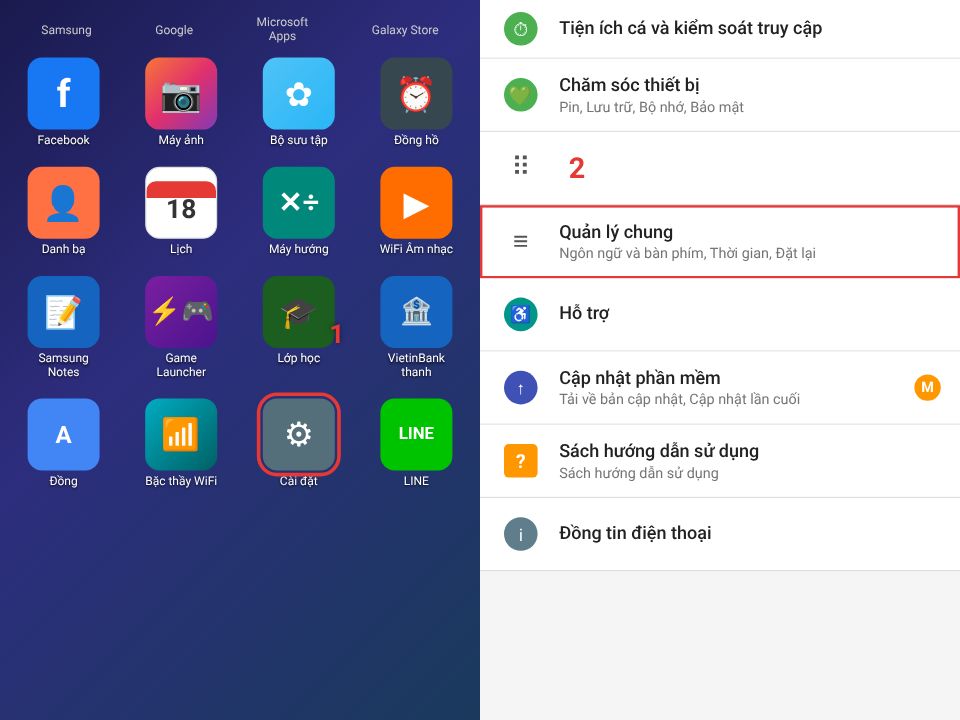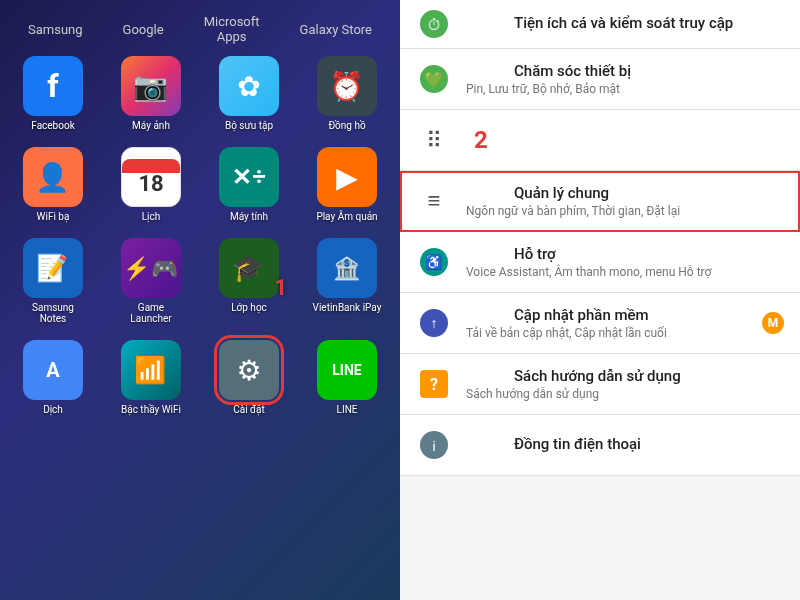--- a/index.html
+++ b/index.html
@@ -23,21 +23,21 @@
     }
 
     
     .store-row {
       display: flex;
       justify-content: space-around;
       align-items: center;
       padding: 4px 0 8px 0;
     }
     .store-label {
-      font-size: 13px;
+      font-size: 10px;
       color: #ccc;
       text-align: center;
     }
 
     
     .app-grid {
       display: grid;
       grid-template-columns: repeat(4, 1fr);
       gap: 8px;
       padding: 4px 0;
@@ -160,21 +160,20 @@
 
     .settings-text {
       flex: 1;
     }
 
     .settings-title {
       font-size: 15px;
       font-weight: 500;
       color: #212121;
       margin-bottom: 2px;
-      margin-left: 48px;
     }
 
     .settings-subtitle {
       font-size: 12px;
       color: #757575;
     }
 
     
     .settings-highlighted {
       outline: 2px solid #e53935;
@@ -287,42 +286,42 @@
       </div>
       <span class="app-label">Đồng hồ</span>
     </div>
   </div>
 
   <div class="app-grid" style="margin-top:8px;">
     <div class="app-item">
       <div class="app-icon icon-contacts">
         <span style="font-size:28px;">👤</span>
       </div>
-      <span class="app-label">WiFi bạ</span>
+      <span class="app-label">Danh bạ</span>
     </div>
     <div class="app-item">
       <div class="app-icon icon-calendar" style="padding:0;overflow:hidden;">
         <div class="calendar-inner">
           <div class="calendar-top"></div>
           <span class="calendar-date">18</span>
         </div>
       </div>
       <span class="app-label">Lịch</span>
     </div>
     <div class="app-item">
       <div class="app-icon icon-calculator">
         <span style="font-size:24px;font-weight:bold;">✕÷</span>
       </div>
-      <span class="app-label">Máy tính</span>
+      <span class="app-label">Máy hướng</span>
     </div>
     <div class="app-item">
       <div class="app-icon icon-music">
         <span style="font-size:28px;">▶</span>
       </div>
-      <span class="app-label">Play Âm quản</span>
+      <span class="app-label">WiFi Âm nhạc</span>
     </div>
   </div>
 
   <div class="app-grid" style="margin-top:8px;">
     <div class="app-item">
       <div class="app-icon icon-notes">
         <span style="font-size:26px;">📝</span>
       </div>
       <span class="app-label">Samsung Notes</span>
     </div>
@@ -336,30 +335,30 @@
       <div class="app-icon icon-classroom" style="position:relative;">
         <span style="font-size:26px;">🎓</span>
         <span class="step-badge">1</span>
       </div>
       <span class="app-label">Lớp học</span>
     </div>
     <div class="app-item">
       <div class="app-icon icon-vietinbank">
         <span style="font-size:22px;">🏦</span>
       </div>
-      <span class="app-label">VietinBank iPay</span>
+      <span class="app-label">VietinBank thanh</span>
     </div>
   </div>
 
   <div class="app-grid" style="margin-top:8px;">
     <div class="app-item">
       <div class="app-icon icon-translate">
         <span style="font-size:20px;font-weight:bold;">A</span>
       </div>
-      <span class="app-label">Dịch</span>
+      <span class="app-label">Đồng</span>
     </div>
     <div class="app-item">
       <div class="app-icon icon-wifi">
         <span style="font-size:26px;">📶</span>
       </div>
       <span class="app-label">Bặc thầy WiFi</span>
     </div>
     <div class="app-item app-highlighted">
       <div class="app-icon icon-settings">
         <span style="font-size:28px;">⚙</span>
@@ -412,21 +411,20 @@
       <div class="settings-subtitle">Ngôn ngữ và bàn phím, Thời gian, Đặt lại</div>
     </div>
   </div>
 
   <div class="settings-item">
     <div class="settings-icon-wrap">
       <div class="icon-teal-circle">♿</div>
     </div>
     <div class="settings-text">
       <div class="settings-title">Hỗ trợ</div>
-      <div class="settings-subtitle">Voice Assistant, Âm thanh mono, menu Hỗ trợ</div>
     </div>
   </div>
 
   <div class="settings-item">
     <div class="settings-icon-wrap">
       <div class="icon-indigo-circle">↑</div>
     </div>
     <div class="settings-text">
       <div class="settings-title">Cập nhật phần mềm</div>
       <div class="settings-subtitle">Tải về bản cập nhật, Cập nhật lần cuối</div>

